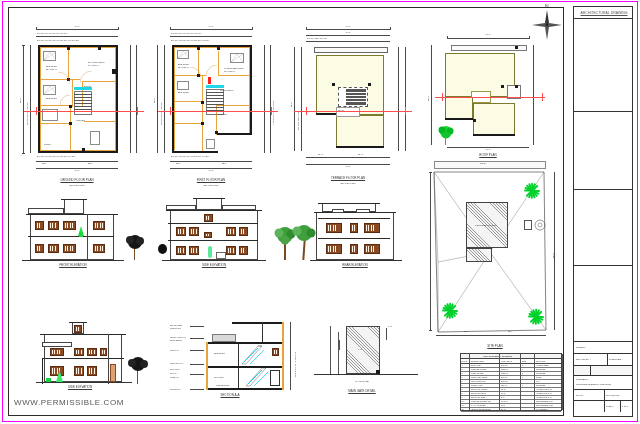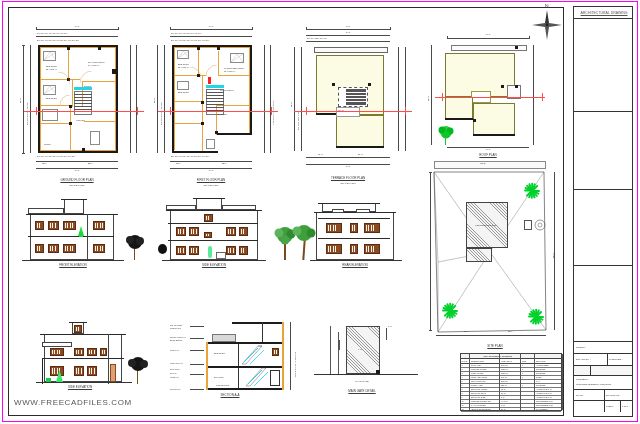--- a/index.html
+++ b/index.html
@@ -887,15 +887,15 @@
       <div class="cad-txt t2" style="left:32px;top:4px;">DRAWING NO :</div>
     </div>
     <div class="tb-row" style="top:394px;height:11px;border-bottom:none;">
       <div class="tb-vline" style="left:30px;top:0;height:11px;"></div>
       <div class="tb-vline" style="left:46px;top:0;height:11px;"></div>
       <div class="cad-txt t2" style="left:32px;top:4px;">SHEET :</div>
       <div class="cad-txt t2" style="left:48px;top:4px;">1 OF 1</div>
     </div>
   </div>
 
-  <div id="watermark">WWW.FREECADFILES.COM</div>
+  <div id="watermark">WWW.PERMISSIBLE.COM</div>
 
 </div>
 
 </body></html>

